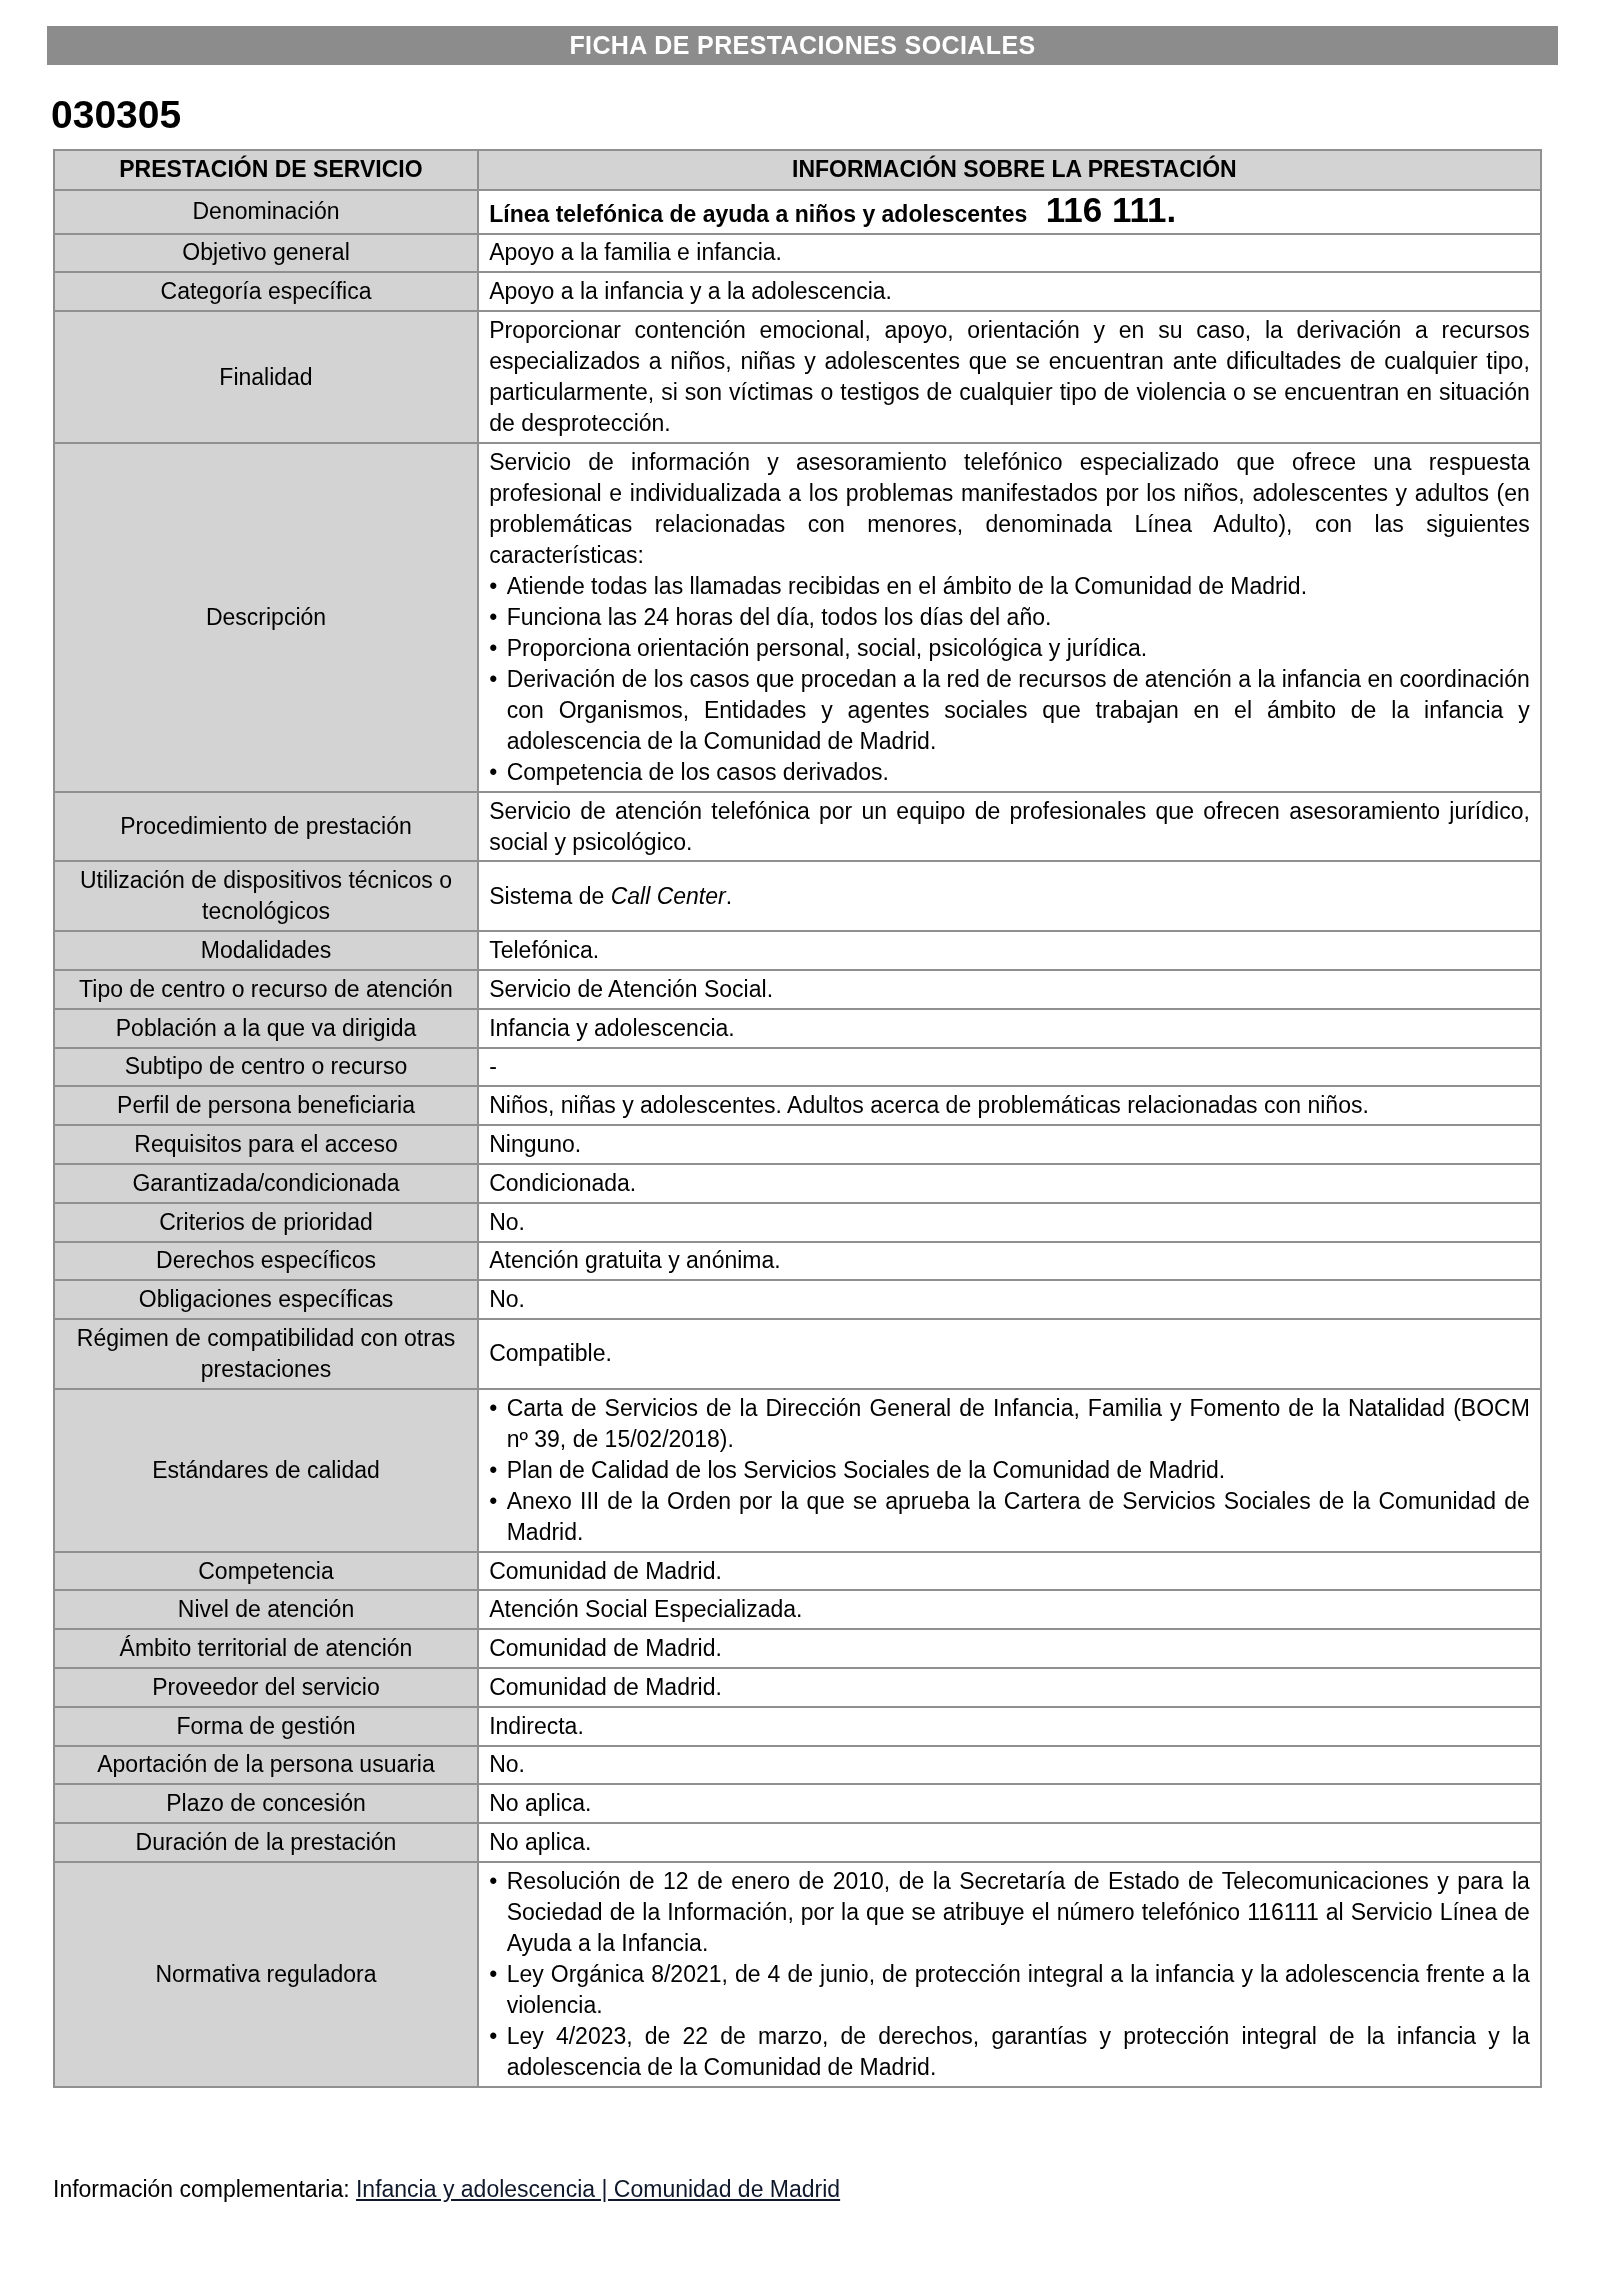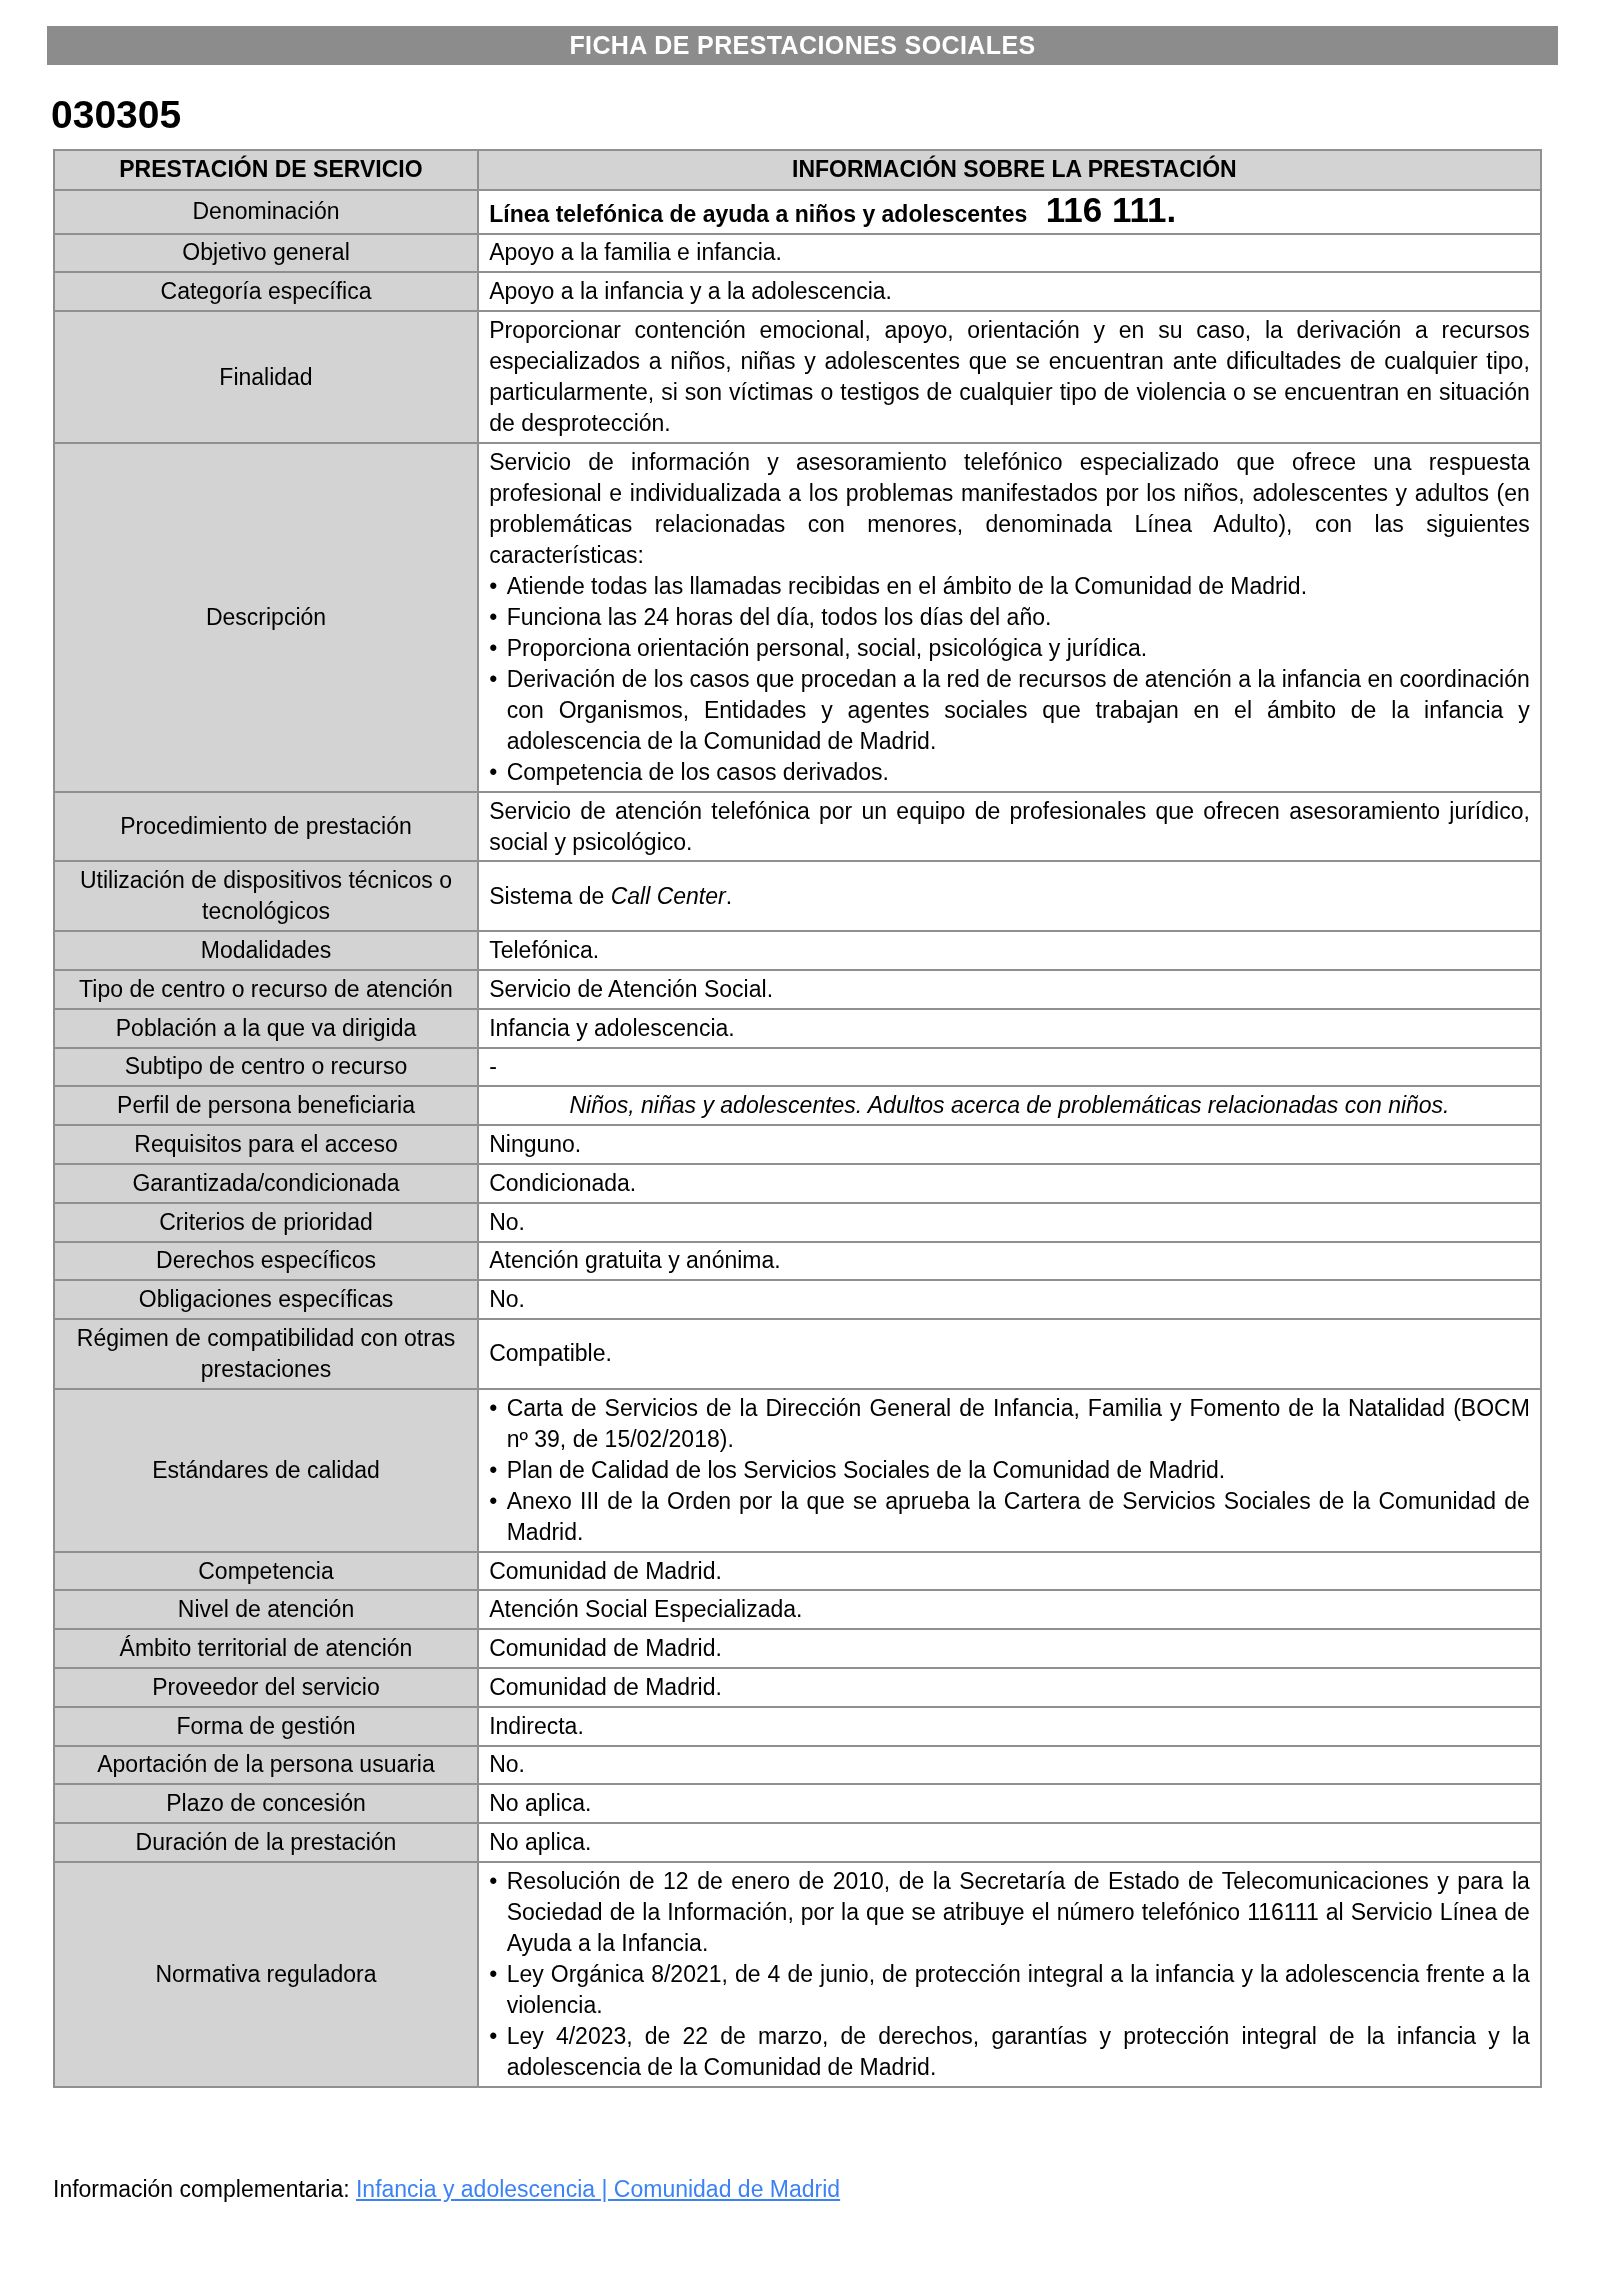--- a/index.html
+++ b/index.html
@@ -43,21 +43,21 @@
   ul.bullets li {
     position: relative; padding-left: 17.5px; text-align: justify;
   }
   ul.bullets li::before {
     content: "\2022"; position: absolute; left: 0; top: 0;
   }
   .footer {
     position: absolute; left: 53px; top: 2173px;
     font-family: "Liberation Sans", sans-serif; font-size: 23px; line-height: 32px;
   }
-  .footer a { color: #3b82f6; text-decoration: underline; }
+  .footer a { color: #0f172a; text-decoration: underline; }
   .p { margin: 0; }
 </style>
 </head>
 <body>
 
 <div class="banner">FICHA DE PRESTACIONES SOCIALES</div>
 <div class="code">030305</div>
 
 <table class="ficha">
   <colgroup>
@@ -123,21 +123,21 @@
     <tr>
         <td class="label">Población a la que va dirigida</td>
         <td class="value">Infancia y adolescencia.</td>
       </tr>
     <tr>
         <td class="label">Subtipo de centro o recurso</td>
         <td class="value">-</td>
       </tr>
     <tr>
         <td class="label">Perfil de persona beneficiaria</td>
-        <td class="value" style="text-align:center;font-style:italic;">Niños, niñas y adolescentes. Adultos acerca de problemáticas relacionadas con niños.</td>
+        <td class="value" style="text-align:left;">Niños, niñas y adolescentes. Adultos acerca de problemáticas relacionadas con niños.</td>
       </tr>
     <tr>
         <td class="label">Requisitos para el acceso</td>
         <td class="value">Ninguno.</td>
       </tr>
     <tr>
         <td class="label">Garantizada/condicionada</td>
         <td class="value">Condicionada.</td>
       </tr>
     <tr>

